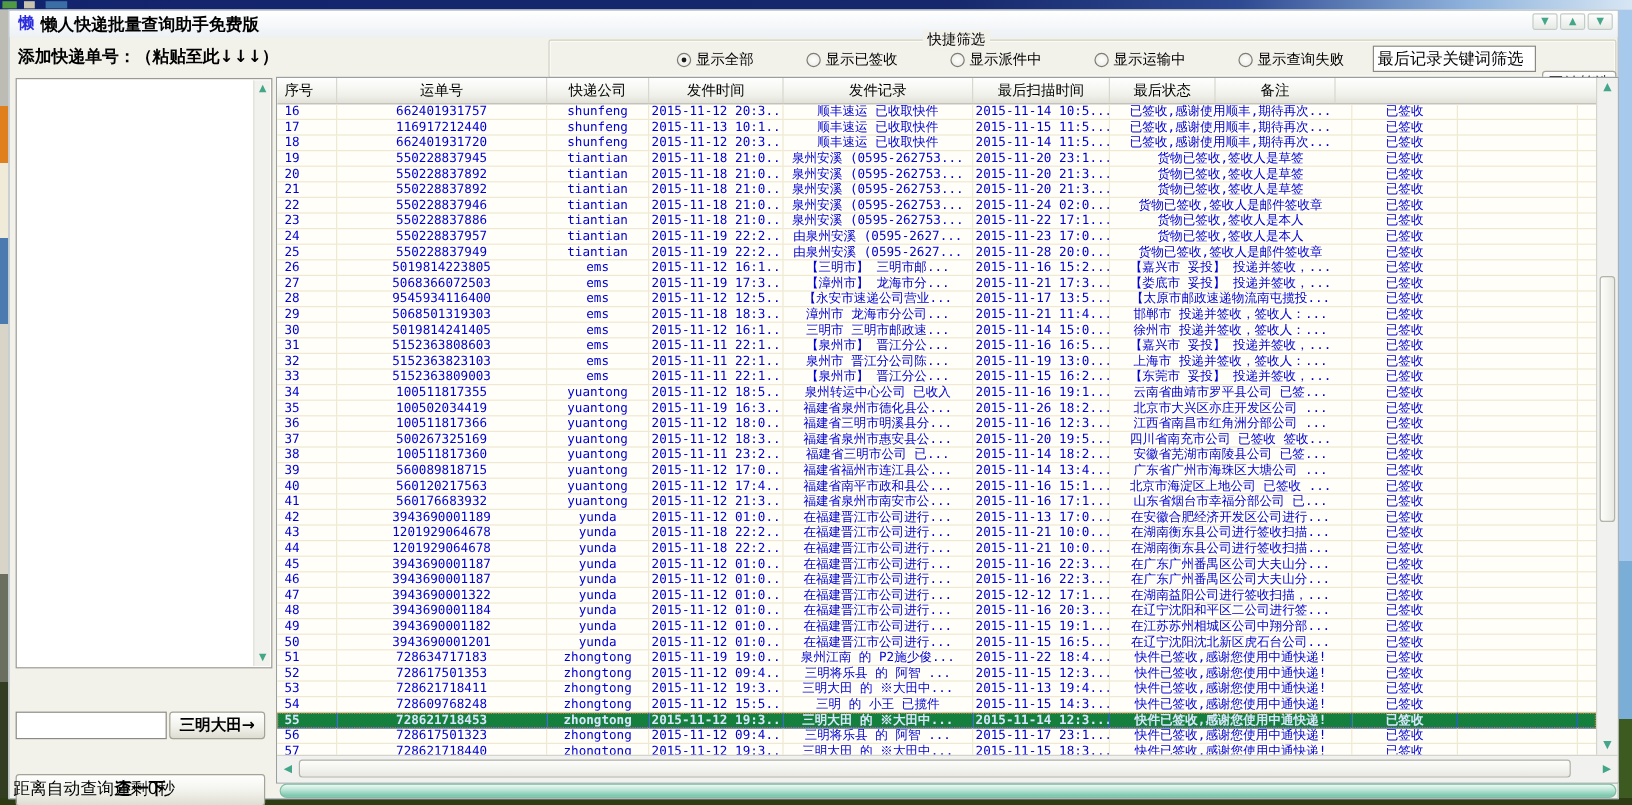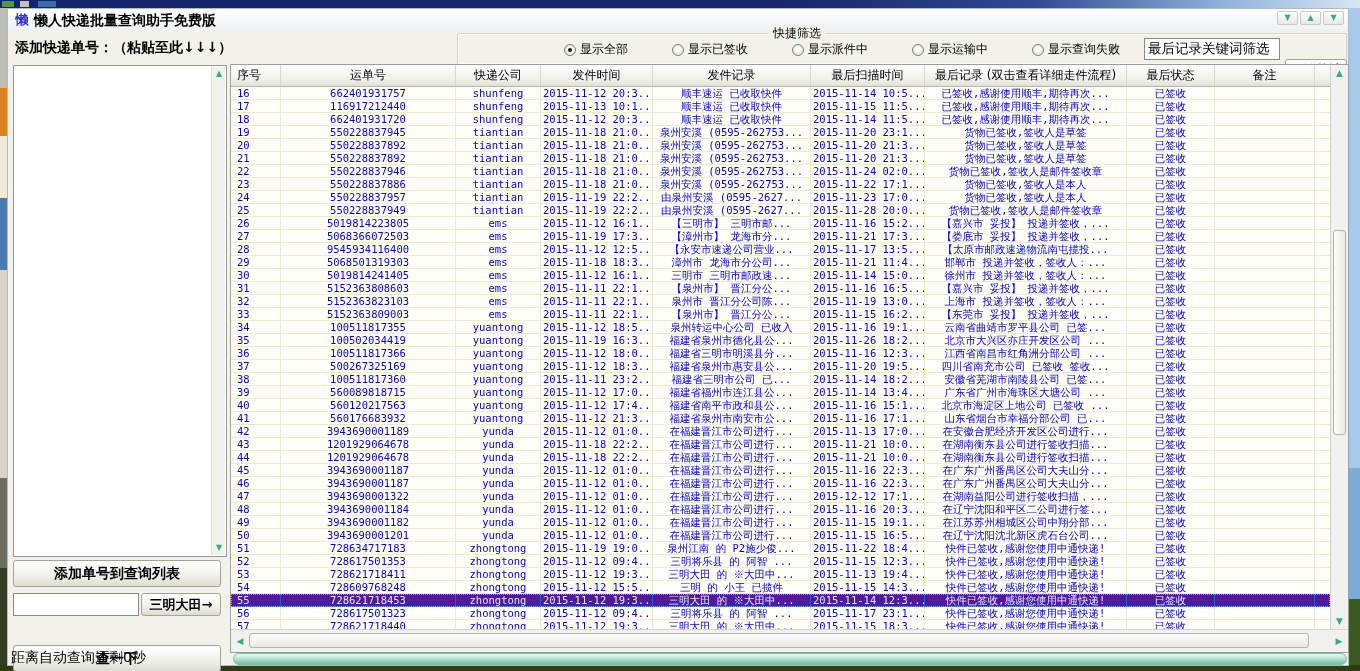--- a/index.html
+++ b/index.html
@@ -79,21 +79,21 @@
   .col-0 { width:50px; text-align:left; padding-left:6px; }
   .col-1 { width:175px; }
   .col-2 { width:85px; }
   .col-3 { width:112px; }
   .col-4 { width:158px; }
   .col-5 { width:114px; }
   .col-6 { width:202px; }
   .col-7 { width:88px; }
   .col-8 { width:100px; }
   .col-9 { width:17px; border-right:none; }
-  .trow.selected .tcell { background:#4c1d95; color:#d9e6ff; border-color:#2b5cd6; }
+  .trow.selected .tcell { background:#15803d; color:#d9e6ff; border-color:#2b5cd6;font-weight:bold; }
   .trow.selected { outline:1px dotted #d2863e; outline-offset:-1px; }
 
   
   .vscroll { position:absolute; right:0; top:0; width:18px; bottom:23px; background:#f1f1ef; border-left:1px solid #d4d4cc; }
   .vs-up,.vs-down { position:absolute; left:0; width:17px; height:16px; text-align:center; font-size:9px; line-height:16px; color:#44a689; }
   .vs-up { top:0; } .vs-down { bottom:0; }
   .vthumb { position:absolute; left:2px; top:165px; width:13px; height:205px;
     background:linear-gradient(90deg,#fdfdfb,#e9e9e3); border:1px solid #b3b3a9; border-radius:3px; }
   .hscroll { position:absolute; left:0; right:0; bottom:0; height:23px; background:#f1f1ef; border-top:1px solid #d4d4cc; }
   .hs-left,.hs-right { position:absolute; top:3px; width:16px; height:16px; text-align:center; font-size:9px; line-height:16px; color:#44a689; }
@@ -131,21 +131,20 @@
       </span>
     </div>
 
     <div class="add-label">添加快递单号：（粘贴至此↓↓↓）</div>
     <div class="paste-area">
       <div class="pa-scroll">
         <div class="pa-up">▲</div>
         <div class="pa-down">▼</div>
       </div>
     </div>
-    <div class="btn btn-add">添加单号到查询列表</div>
     <input class="find-input" value="" style="">
     <div class="btn btn-find">三明大田→</div>
     <div class="btn btn-query">查一下</div>
     <div class="status-text">距离自动查询还剩0秒</div>
 
     <div class="filter-group">
       <div class="filter-title">快捷筛选</div>
       <div class="radio-row">
           <div class="radio-item checked">
             <span class="rdot"></span>
@@ -174,21 +173,20 @@
 
     <div class="table-frame">
       <div class="grid">
         <div class="thead">
             <div class="hcell col-0">序号</div>
             <div class="hcell col-1">运单号</div>
             <div class="hcell col-2">快递公司</div>
             <div class="hcell col-3">发件时间</div>
             <div class="hcell col-4">发件记录</div>
             <div class="hcell col-5">最后扫描时间</div>
-            <div class="hcell col-6">最后记录 (双击查看详细走件流程)</div>
             <div class="hcell col-7">最后状态</div>
             <div class="hcell col-8">备注</div>
             <div class="hcell col-9"></div>
           </div>
         <div>
             <div class="trow">
               <div class="tcell col-0">16</div>
               <div class="tcell col-1">662401931757</div>
               <div class="tcell col-2">shunfeng</div>
               <div class="tcell col-3">2015-11-12 20:3...</div>

